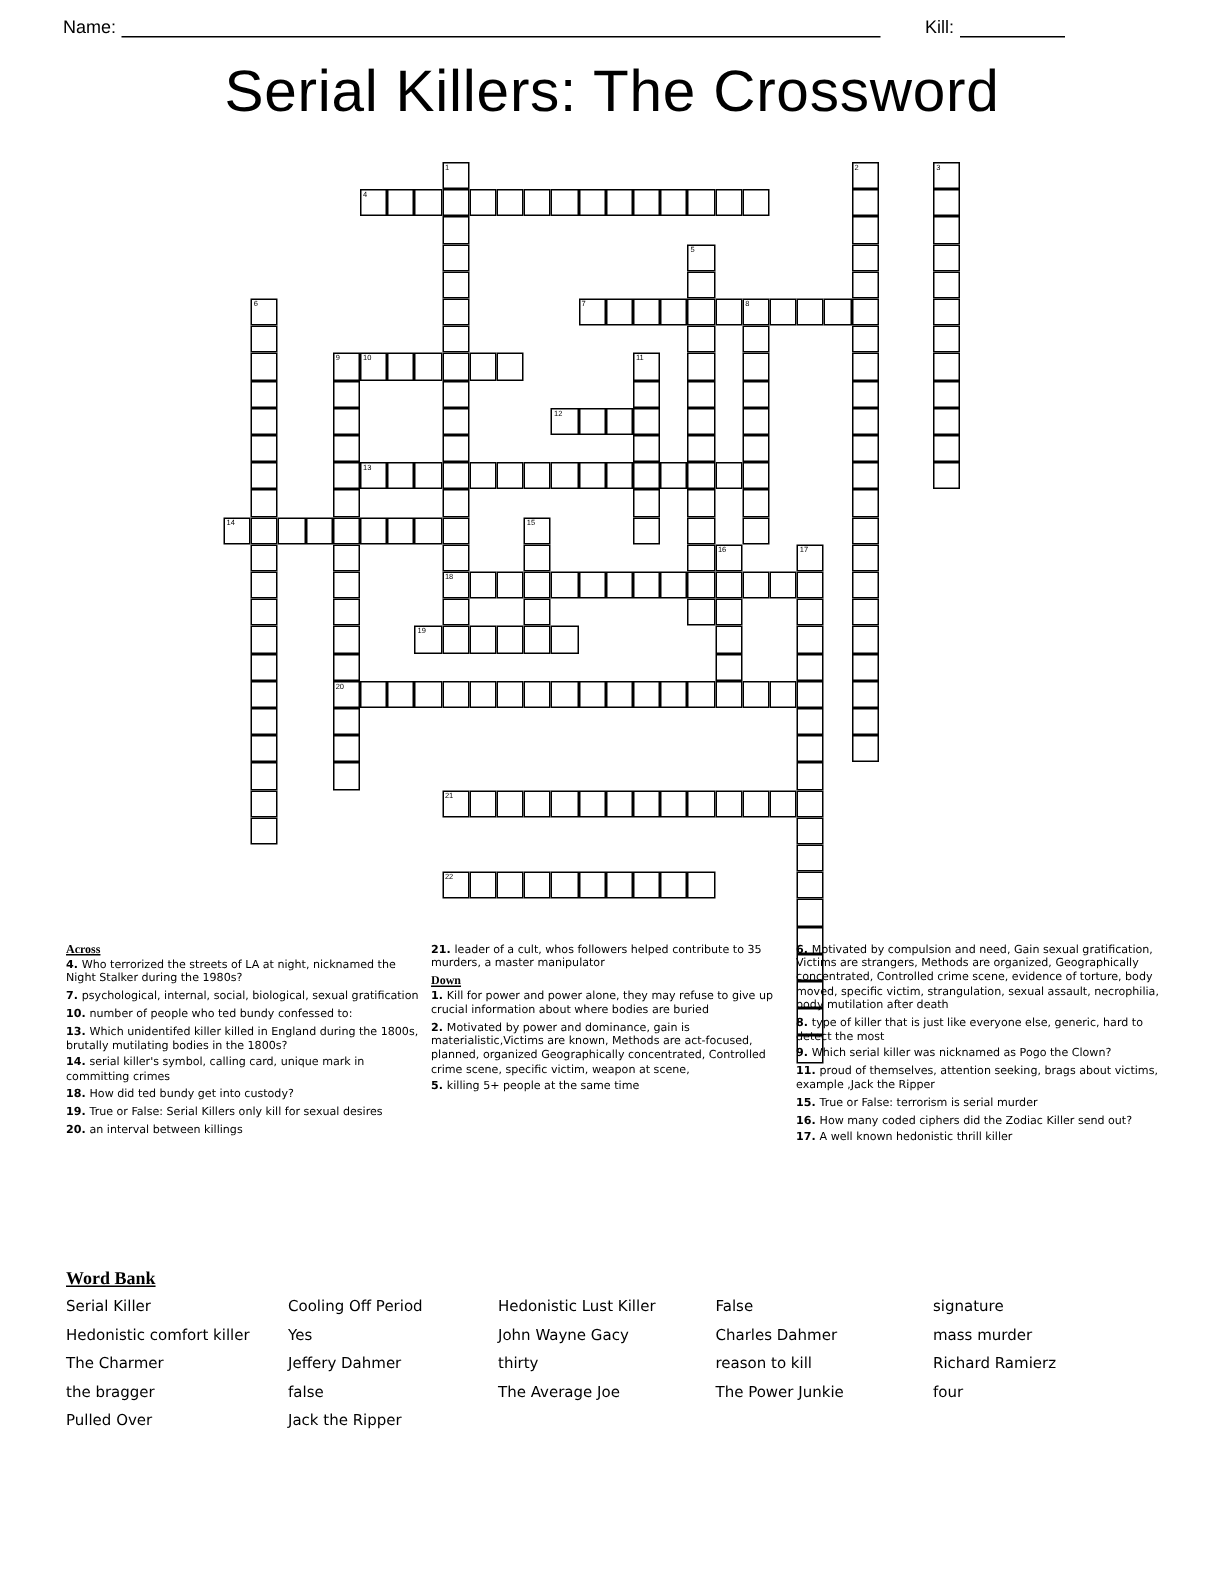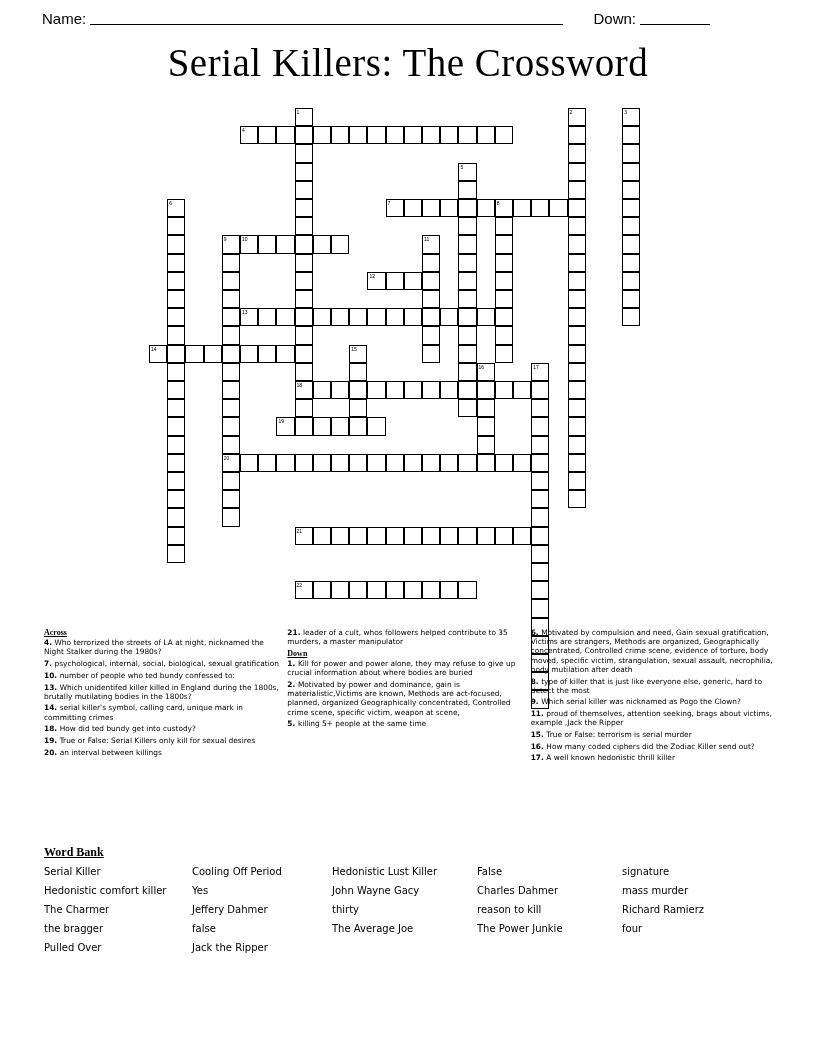--- a/index.html
+++ b/index.html
@@ -21,21 +21,21 @@
   .namedate {
     position: absolute;
     left: 0;
     top: 0;
     width: 756px;
     height: 30px;
     display: flex;
     align-items: center;
     padding: 6px 42px 0 42px;
     box-sizing: border-box;
-    font-size: 15px;
+    font-size: 12px;
   }
   .nd-label { white-space: nowrap; }
   .nd-rule {
     border-bottom: 1px solid #000;
     height: 13px;
     margin: 0 4px;
   }
   .nd-rule.name { flex: 1 1 auto; }
   .nd-rule.date { width: 70px; flex: 0 0 70px; }
   .nd-gap { width: 26px; }
@@ -43,21 +43,21 @@
   
   .title {
     position: absolute;
     left: 0;
     top: 40px;
     width: 816px;
     text-align: center;
     font-size: 39px;
     font-weight: 400;
     letter-spacing: 0.5px;
-    font-family: Liberation Serif, serif;
+    font-family: Liberation Sans, sans-serif;
   }
 
   
   #grid-wrap {
     position: absolute;
     left: 0;
     top: 0;
     width: 816px;
     height: 630px;
   }
@@ -134,21 +134,21 @@
   }
   .wb-cell { white-space: nowrap; }
 </style>
 </head>
 <body>
 
 <div class="namedate">
   <span class="nd-label">Name:</span>
   <span class="nd-rule name"></span>
   <span class="nd-gap"></span>
-  <span class="nd-label">Down:</span>
+  <span class="nd-label">Kill:</span>
   <span class="nd-rule date"></span>
 </div>
 
 <div class="title">Serial Killers: The Crossword</div>
 
 <div id="grid-wrap">
     <div class="cell" style="left: 294.6px; top: 108px;">
       <span class="num">1</span>
     </div>
     <div class="cell" style="left: 294.6px; top: 126.2px;"></div>

